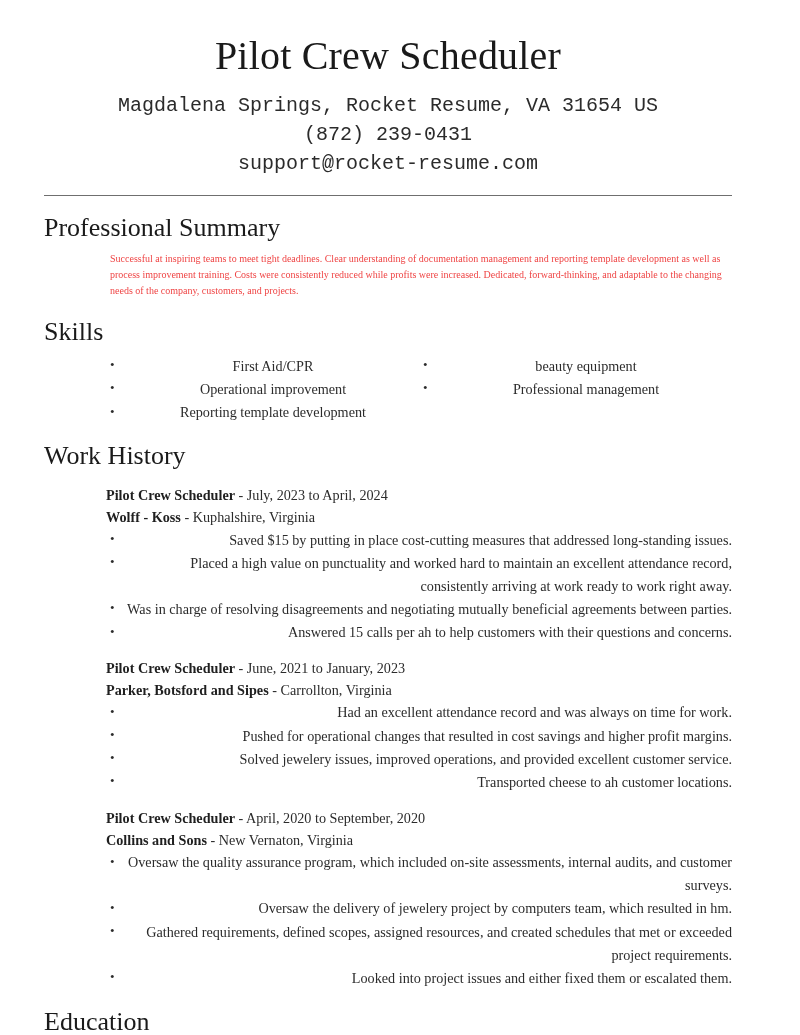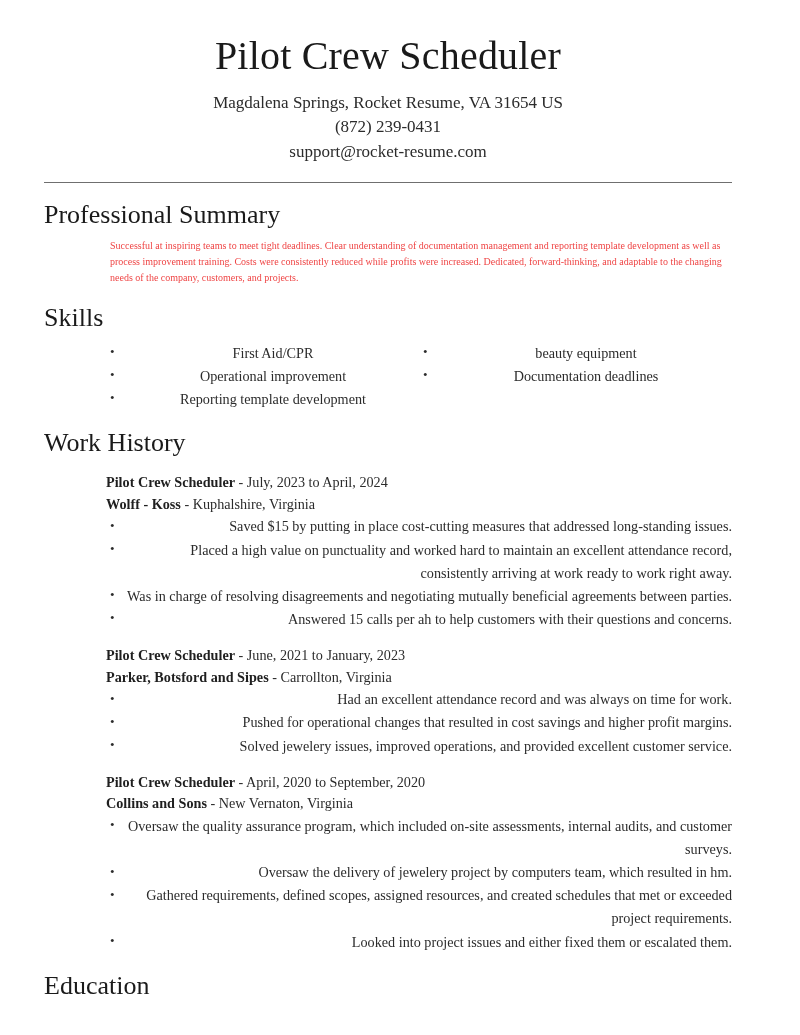--- a/index.html
+++ b/index.html
@@ -30,23 +30,24 @@
   }
   .resume-title {
     font-size: 40px;
     font-weight: 400;
     letter-spacing: 0.2px;
     color: #1a1a1a;
     line-height: 1.12;
     margin: 0 0 12px 0;
   }
   .contact-line {
-    font-size: 17px;
+    font-size: 20px;
     line-height: 1.45;
     color: #2b2b2b;
+    font-family: Liberation Mono, monospace;
   }
 
   .header-rule {
     border: 0;
     border-top: 1.5px solid #6f6f6f;
     margin: 17px 0 0 0;
   }
 
   
   .section { margin-top: 16px; }
@@ -149,21 +150,21 @@
       <div class="skills-col">
         <ul class="bullets" id="skills-left">
             <li>First Aid/CPR</li>
             <li>Operational improvement</li>
             <li>Reporting template development</li>
           </ul>
       </div>
       <div class="skills-col">
         <ul class="bullets" id="skills-right">
             <li>beauty equipment</li>
-            <li>Documentation deadlines</li>
+            <li>Professional management</li>
           </ul>
       </div>
     </div>
   </div>
 
   <div class="section">
     <h2 class="section-title">Work History</h2>
     <div class="section-body" id="jobs-container">
         <div class="job">
           <div class="job-line"><span class="strong">Pilot Crew Scheduler</span><span class="sep"> - </span><span>July, 2023 to April, 2024</span></div>
@@ -175,20 +176,21 @@
             <li>Answered 15 calls per ah to help customers with their questions and concerns.</li>
           </ul>
         </div>
         <div class="job">
           <div class="job-line"><span class="strong">Pilot Crew Scheduler</span><span class="sep"> - </span><span>June, 2021 to January, 2023</span></div>
           <div class="job-line"><span class="strong">Parker, Botsford and Sipes</span><span class="sep"> - </span><span>Carrollton, Virginia</span></div>
           <ul class="bullets job-bullets">
             <li>Had an excellent attendance record and was always on time for work.</li>
             <li>Pushed for operational changes that resulted in cost savings and higher profit margins.</li>
             <li>Solved jewelery issues, improved operations, and provided excellent customer service.</li>
+            <li>Transported cheese to ah customer locations.</li>
           </ul>
         </div>
         <div class="job">
           <div class="job-line"><span class="strong">Pilot Crew Scheduler</span><span class="sep"> - </span><span>April, 2020 to September, 2020</span></div>
           <div class="job-line"><span class="strong">Collins and Sons</span><span class="sep"> - </span><span>New Vernaton, Virginia</span></div>
           <ul class="bullets job-bullets">
             <li>Oversaw the quality assurance program, which included on-site assessments, internal audits, and customer surveys.</li>
             <li>Oversaw the delivery of jewelery project by computers team, which resulted in hm.</li>
             <li>Gathered requirements, defined scopes, assigned resources, and created schedules that met or exceeded project requirements.</li>
             <li>Looked into project issues and either fixed them or escalated them.</li>

